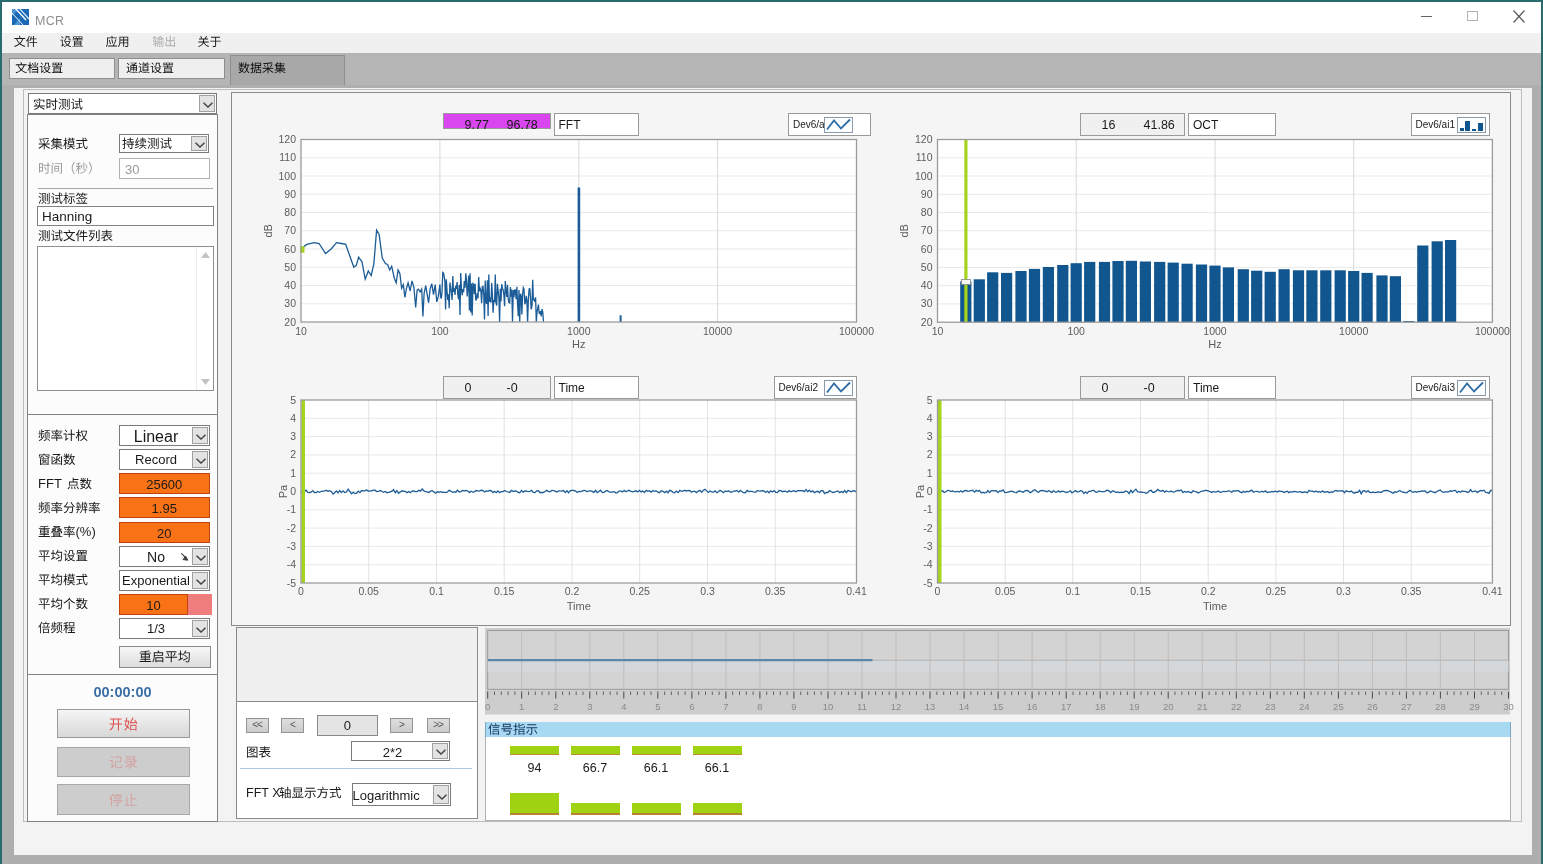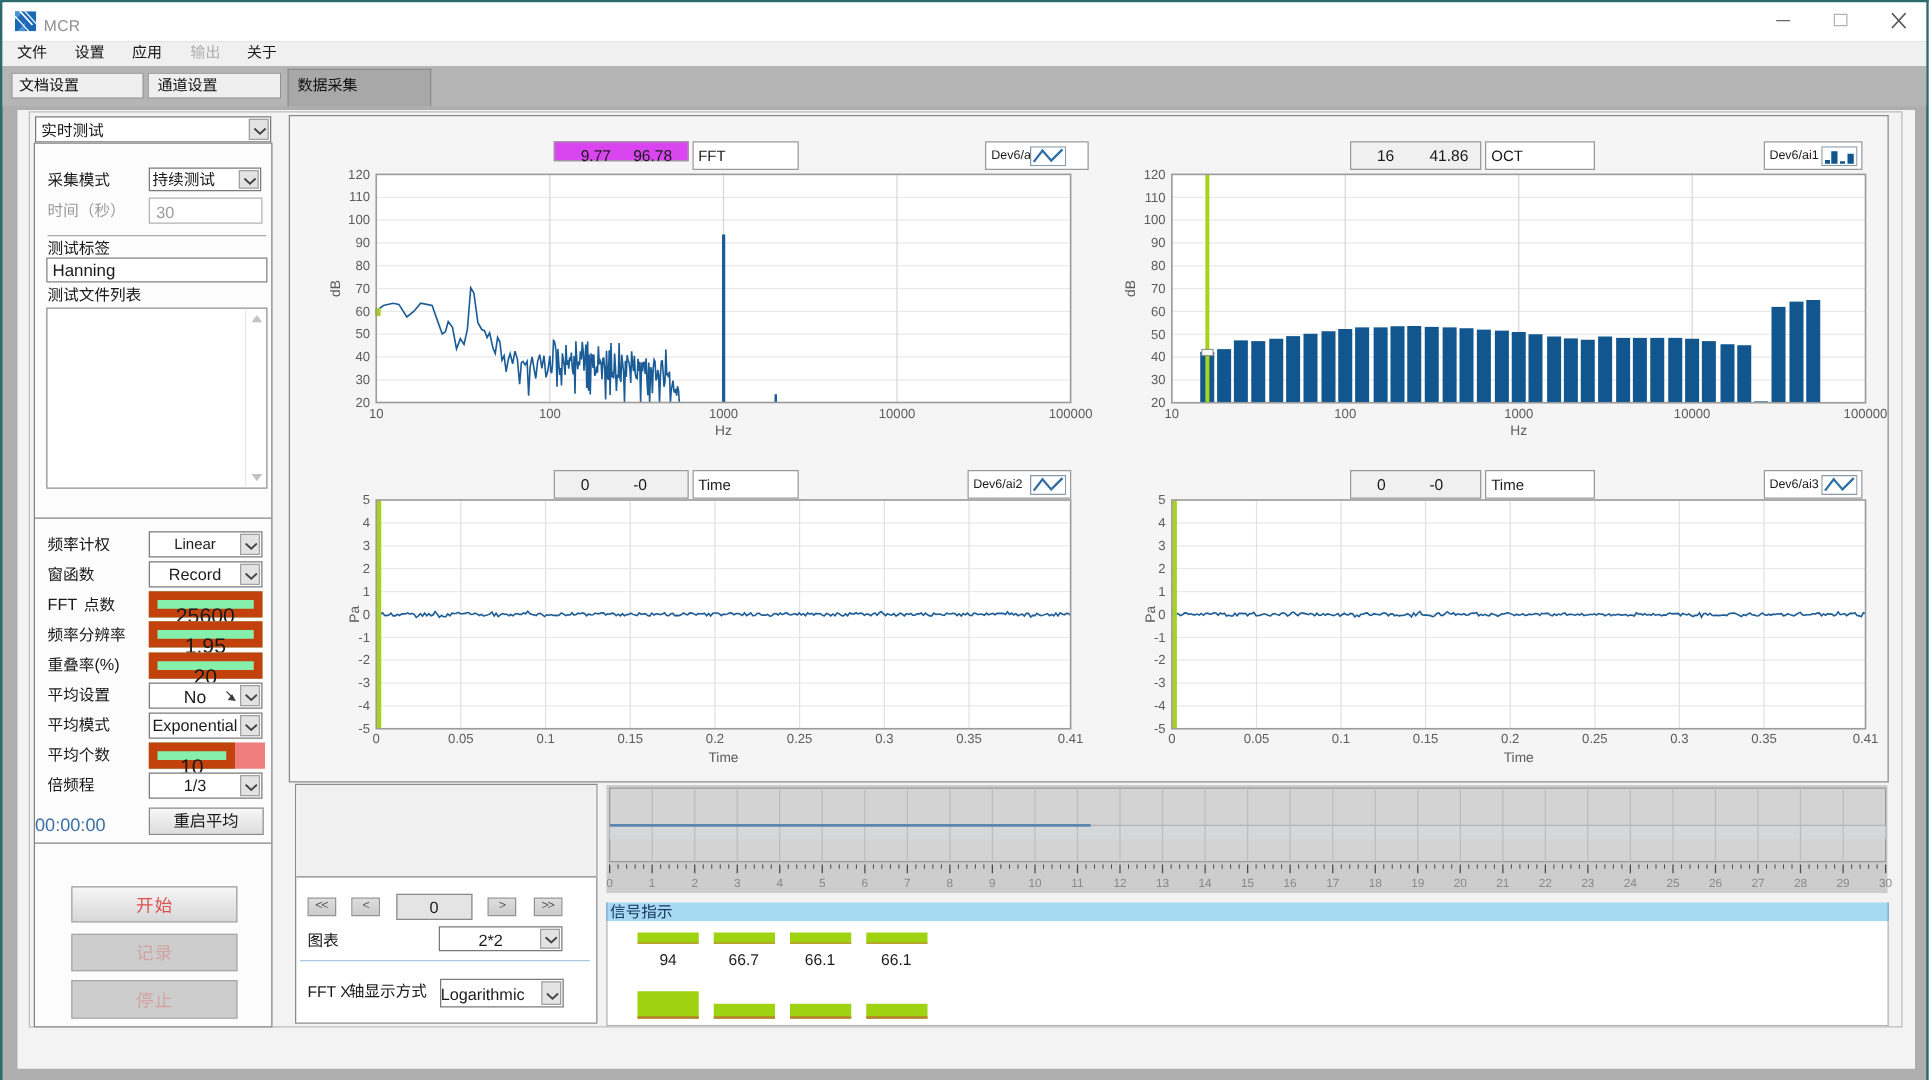--- a/index.html
+++ b/index.html
@@ -1,19 +1,19 @@
 <!DOCTYPE html>
 <html><head><meta charset="utf-8"><style>*{margin:0;padding:0;box-sizing:border-box}
 html,body{width:1543px;height:864px;overflow:hidden}
 #win{position:relative;width:1543px;height:864px;background:#aeaeae;font-family:"Liberation Sans",sans-serif}
 .abs{position:absolute}
 .combo{position:absolute;background:#fff;border:1px solid #7a7a7a}
 .ddbtn{position:absolute;right:1px;top:1px;bottom:1px;width:16px;background:#e3e3e3;border:1px solid #a0a0a0}
 .chev{position:absolute;left:3px;top:6px;width:10px;height:6px}
-.inp{position:absolute;background:#86efac;border:7px solid #c2410c;font-size:17px;color:#1a1a1a}
+.inp{position:absolute;background:#f97316;border:1px solid #c2410c;font-size:13px;color:#1a1a1a}
 .hdrbox{position:absolute;border:1px solid #9a9a9a;font-size:12.5px;color:#1a1a1a}
 .navbtn{position:absolute;background:linear-gradient(#dedede,#cccccc);border:1px solid #949494;font-size:10px;color:#555;text-align:center;line-height:12px;letter-spacing:-1px}
 </style></head><body>
 <div id="win">
     <div class="abs" style="left:0;top:0;width:1543px;height:2px;background:#2a6b6e"></div>
     <div class="abs" style="left:2px;top:2px;width:1539px;height:1px;background:#d8e6f0"></div>
     <div class="abs" style="left:0;top:0;width:2px;height:864px;background:#2a6b6e"></div>
     <div class="abs" style="left:1541px;top:0;width:2px;height:864px;background:#2a6b6e"></div>
     <div class="abs" style="left:2px;top:2px;width:1539px;height:31px;background:#ffffff"></div>
     <svg class="abs" style="left:12px;top:9px" width="17" height="16" viewBox="0 0 17 16">
@@ -101,27 +101,27 @@
     </div>
     <div class="inp" style="left:119px;top:593.5px;width:69px;height:21px;text-align:center;padding-top:3px">10</div>
     <div class="abs" style="left:188px;top:593.5px;width:23.5px;height:21px;background:#ef7d7d"></div>
     <div class="combo" style="left:119px;top:617.5px;width:90.5px;height:21px">
       <div class="ddbtn">
         <svg class="chev" width="10" height="6" viewBox="0 0 10 6">
           <polyline points="0.5,0.8 5,5 9.5,0.8" fill="none" stroke="#444" stroke-width="1.5"></polyline>
         </svg>
       </div>
     </div>
-    <div class="abs" style="left:119px;top:428.0px;width:74px;height:14px;text-align:center;font-size:12px;color:#1a1a1a">Linear</div>
+    <div class="abs" style="left:119px;top:428.0px;width:74px;height:14px;text-align:center;font-size:16px;color:#1a1a1a">Linear</div>
     <div class="abs" style="left:119px;top:452.0px;width:74px;height:14px;text-align:center;font-size:13px;color:#1a1a1a">Record</div>
     <div class="abs" style="left:119px;top:549.0px;width:74px;height:14px;text-align:center;font-size:14px;color:#1a1a1a">No</div>
     <div class="abs" style="left:119px;top:573.0px;width:74px;height:14px;text-align:center;font-size:13px;color:#1a1a1a">Exponential</div>
     <div class="abs" style="left:119px;top:621.0px;width:74px;height:14px;text-align:center;font-size:13px;color:#1a1a1a">1/3</div>
     <div class="abs" style="left:119px;top:646px;width:91.5px;height:21.5px;background:linear-gradient(#f7f7f7,#dddddd);border:1px solid #8a8a8a"></div>
-    <div class="abs" style="left:28px;top:653px;width:189px;font-size:14.5px;font-weight:normal;color:#3a6ea5">00:00:00</div>
+    <div class="abs" style="left:28px;top:684px;width:189px;text-align:center;font-size:14.5px;font-weight:bold;color:#3a6ea5">00:00:00</div>
     <div class="abs" style="left:57px;top:708.5px;width:132.5px;height:29px;background:linear-gradient(#f5f5f5,#d8d8d8);border:1px solid #9a9a9a"></div>
     <div class="abs" style="left:57px;top:746.5px;width:132.5px;height:30px;background:#cdcdcd;border:1px solid #a8a8a8"></div>
     <div class="abs" style="left:57px;top:784px;width:132.5px;height:31px;background:#cdcdcd;border:1px solid #a8a8a8"></div>
     <div class="abs" style="left:231px;top:92px;width:1280px;height:534px;background:#f5f5f5;border:1px solid #8a8a8a"></div>
     <div class="hdrbox" style="left:442.5px;top:113.0px;width:108.5px;height:16px;background:#d946ef">
       <span class="abs" style="left:21px;top:3.5px">9.77</span>
       <span class="abs" style="left:63px;top:3.5px">96.78</span>
     </div>
     <div class="hdrbox" style="left:553.5px;top:113.0px;width:85px;height:22.5px;background:#fff;padding:3.5px 0 0 4px;font-size:12px">FFT</div>
     <div class="hdrbox" style="left:788px;top:113.0px;width:83px;height:23px;background:#fff;padding:5px 0 0 4px;font-size:10px">Dev6/ai0</div>

